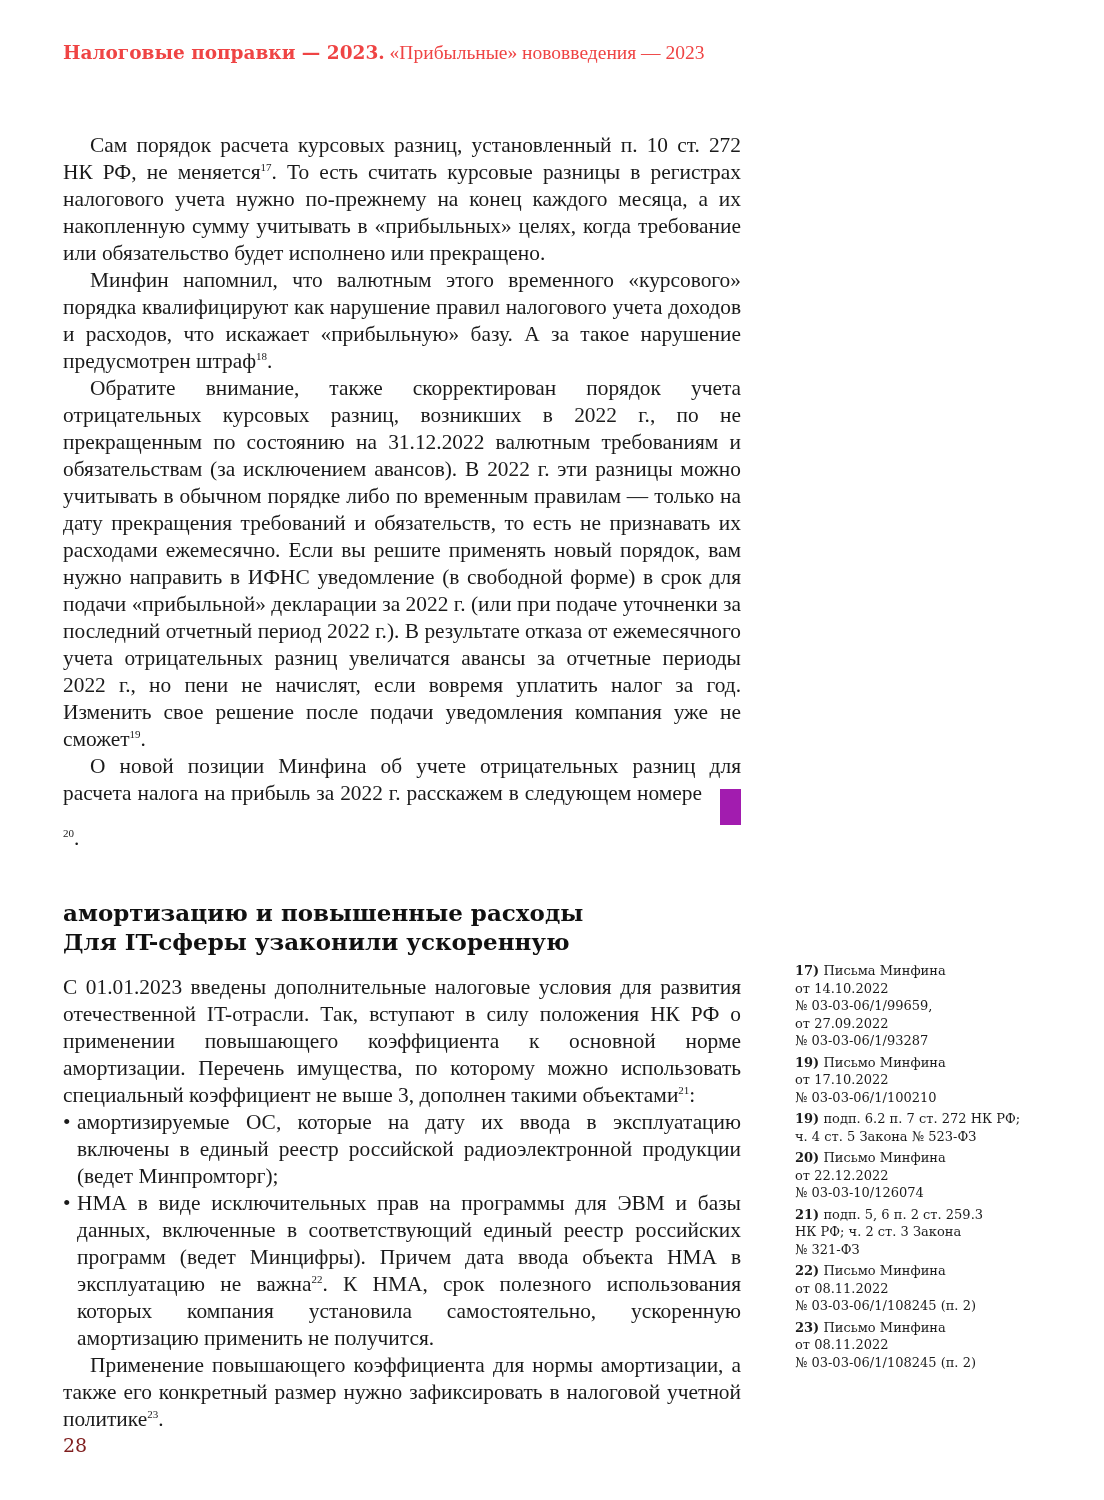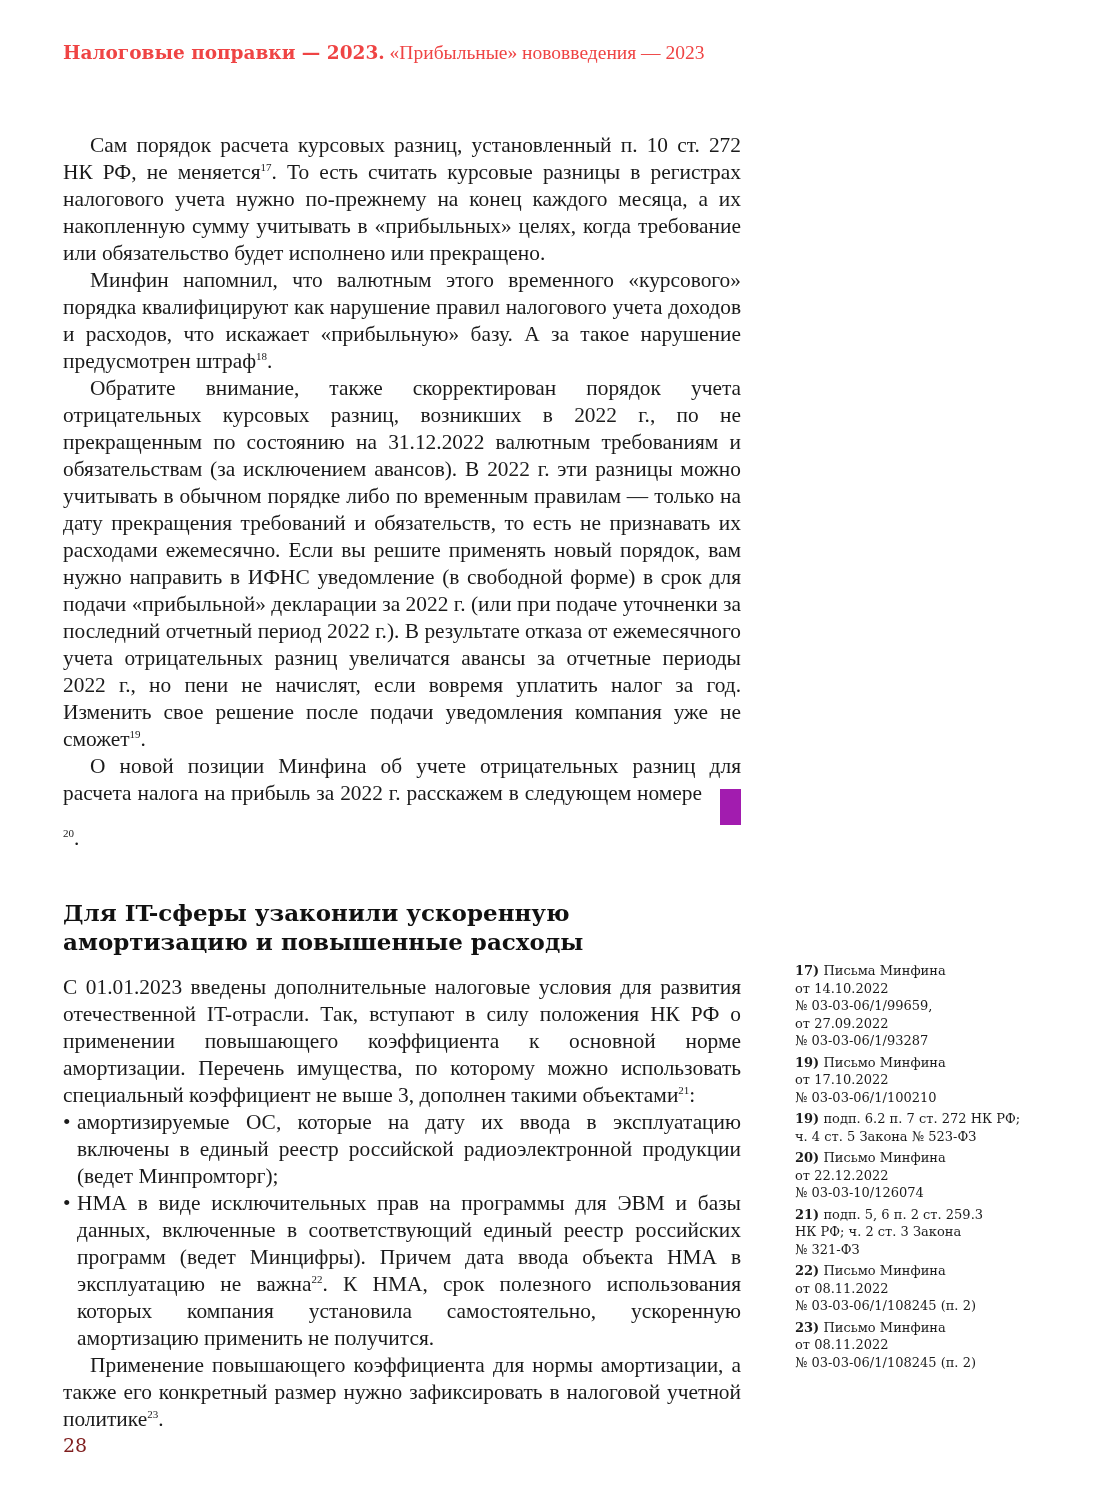--- a/index.html
+++ b/index.html
@@ -37,22 +37,22 @@
   <span>«Прибыльные» нововведения — 2023</span>
 </div>
 
 <div class="main">
   <p><span>Сам порядок расчета курсовых разниц, установленный п. 10 ст. 272 НК РФ, не меняется</span><sup>17</sup><span>. То есть считать курсовые разницы в регистрах налогового учета нужно по-прежнему на конец каждого месяца, а их накопленную сумму учитывать в «прибыльных» целях, когда требование или обязательство будет исполнено или прекращено.</span></p>
   <p><span>Минфин напомнил, что валютным этого временного «курсового» порядка квалифицируют как нарушение правил налогового учета доходов и расходов, что искажает «прибыльную» базу. А за такое нарушение предусмотрен штраф</span><sup>18</sup><span>.</span></p>
   <p><span>Обратите внимание, также скорректирован порядок учета отрицательных курсовых разниц, возникших в 2022 г., по не прекращенным по состоянию на 31.12.2022 валютным требованиям и обязательствам (за исключением авансов). В 2022 г. эти разницы можно учитывать в обычном порядке либо по временным правилам — только на дату прекращения требований и обязательств, то есть не признавать их расходами ежемесячно. Если вы решите применять новый порядок, вам нужно направить в ИФНС уведомление (в свободной форме) в срок для подачи «прибыльной» декларации за 2022 г. (или при подаче уточненки за последний отчетный период 2022 г.). В результате отказа от ежемесячного учета отрицательных разниц увеличатся авансы за отчетные периоды 2022 г., но пени не начислят, если вовремя уплатить налог за год. Изменить свое решение после подачи уведомления компания уже не сможет</span><sup>19</sup><span>.</span></p>
   <p><span>О новой позиции Минфина об учете отрицательных разниц для расчета налога на прибыль за 2022 г. расскажем в следующем номере</span> <span class="gk-icon">ГК</span><sup>20</sup><span>.</span></p>
 
   <div class="section-title">
+    <div>амортизацию и повышенные расходы</div>
     <div>Для IT-сферы узаконили ускоренную</div>
-    <div>амортизацию и повышенные расходы</div>
   </div>
 
   <p class="noindent"><span>С 01.01.2023 введены дополнительные налоговые условия для развития отечественной IT-отрасли. Так, вступают в силу положения НК РФ о применении повышающего коэффициента к основной норме амортизации. Перечень имущества, по которому можно использовать специальный коэффициент не выше 3, дополнен такими объектами</span><sup>21</sup><span>:</span></p>
 
   <ul class="bullets">
     <li><span>амортизируемые ОС, которые на дату их ввода в эксплуатацию включены в единый реестр российской радиоэлектронной продукции (ведет Минпромторг);</span></li>
     <li><span>НМА в виде исключительных прав на программы для ЭВМ и базы данных, включенные в соответствующий единый реестр российских программ (ведет Минцифры). Причем дата ввода объекта НМА в эксплуатацию не важна</span><sup>22</sup><span>. К НМА, срок полезного использования которых компания установила самостоятельно, ускоренную амортизацию применить не получится.</span></li>
   </ul>
 
   <p><span>Применение повышающего коэффициента для нормы амортизации, а также его конкретный размер нужно зафиксировать в налоговой учетной политике</span><sup>23</sup><span>.</span></p>

